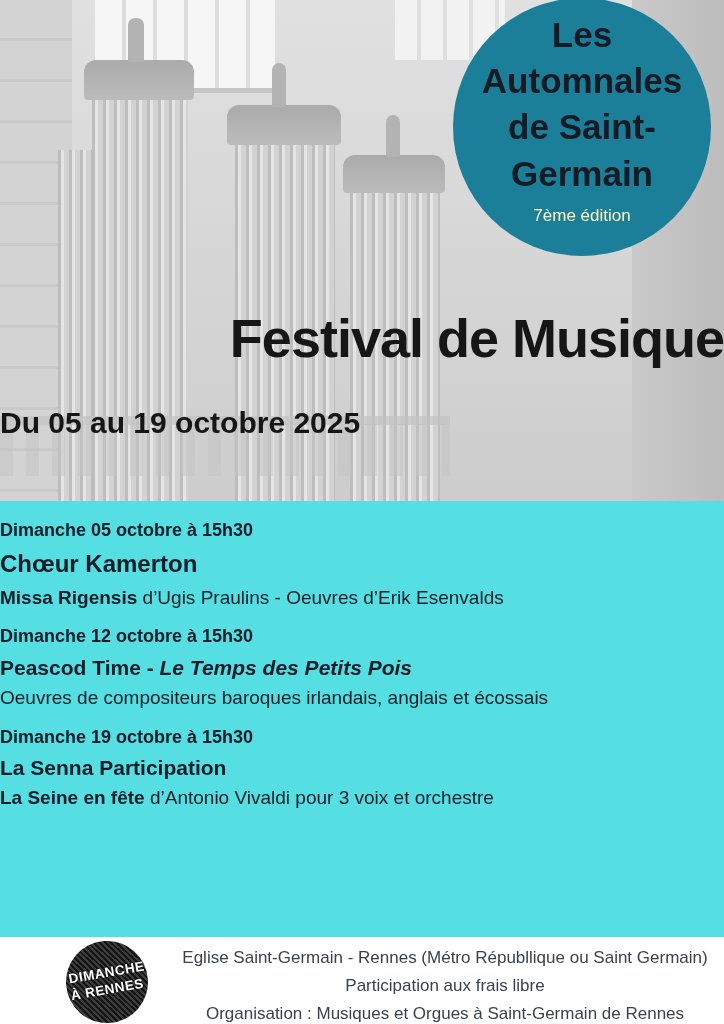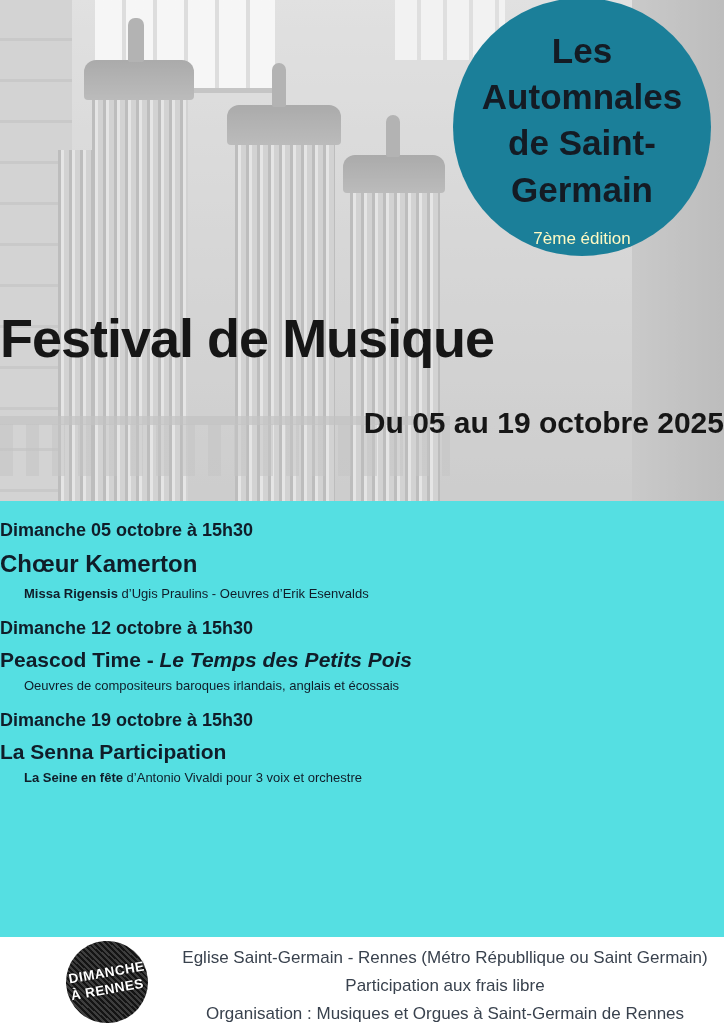--- a/index.html
+++ b/index.html
@@ -34,35 +34,35 @@
   .s1{left:128px;top:18px;width:16px;height:44px;}
   .s2{left:272px;top:63px;width:14px;height:44px;}
   .s3{left:386px;top:115px;width:14px;height:42px;}
   .balustrade{position:absolute;left:0;top:424px;width:450px;height:52px;opacity:.55;
     background:repeating-linear-gradient(90deg,#9a9a9a 0 13px,transparent 13px 26px);}
   .rail{position:absolute;left:0;top:416px;width:450px;height:9px;background:#979797;opacity:.7;}
   .wash{position:absolute;inset:0;background:rgba(255,255,255,0.42);}
   
   .badge{position:absolute;left:453px;top:-2px;width:258px;height:258px;border-radius:50%;
     background:var(--badge-teal,#1b7f99);text-align:center;box-sizing:border-box;padding-top:14px;}
-  .badge-title{width:216px;margin:16px auto;font-size:35px;font-weight:bold;line-height:1.32;color:#141b24;}
+  .badge-title{width:216px;margin:0 auto;font-size:35px;font-weight:bold;line-height:1.32;color:#141b24;}
   .badge-edition{margin-top:9px;font-size:17px;color:#fef9c3;}
-  .hero-title{position:absolute;left:0;top:307px;width:724px;text-align:left;
+  .hero-title{position:absolute;left:0;top:307px;width:724px;text-align:right;
     font-size:54px;font-weight:bold;color:#161616;letter-spacing:-1px;}
-  .hero-subtitle{position:absolute;left:0;top:406px;width:724px;text-align:right;
+  .hero-subtitle{position:absolute;left:0;top:406px;width:724px;text-align:left;
     font-size:30px;font-weight:bold;color:#161616;}
   
   .events-section{position:absolute;left:0;top:501px;width:724px;height:436px;
     background:var(--section-turquoise,#55dfe2);overflow:hidden;}
   .events-list{position:absolute;inset:0;padding-top:17px;text-align:left;z-index:2;}
   .event{margin:0 0 14px 0;}
   .ev-date{font-size:18px;font-weight:bold;line-height:1.4;margin-bottom:4px;}
   .ev-title{font-size:21px;font-weight:bold;line-height:1.35;margin-bottom:3px;}
   .ev-group{font-size:24px;font-weight:bold;line-height:1.4;margin-bottom:4px;}
-  .ev-desc{font-size:13px;line-height:1.35;padding-left:24px;}
+  .ev-desc{font-size:19px;line-height:1.35;}
   
   .footer{position:absolute;left:0;top:937px;width:724px;height:87px;background:#ffffff;}
   .logo{position:absolute;left:66px;top:4px;width:82px;height:82px;border-radius:50%;
     background:repeating-linear-gradient(48deg,#141414 0 2px,#3d3d3d 2px 4px);
     display:flex;flex-direction:column;align-items:center;justify-content:center;
     transform:rotate(-4deg);}
   .logo-line{color:#ffffff;font-weight:bold;font-size:13.5px;line-height:1.25;letter-spacing:.5px;
     transform:rotate(-6deg);text-shadow:0 0 2px #000;}
   .footer-text{position:absolute;left:168px;right:2px;top:7px;text-align:center;
     font-size:17px;line-height:1.65;color:var(--footer-text,#39424e);}

